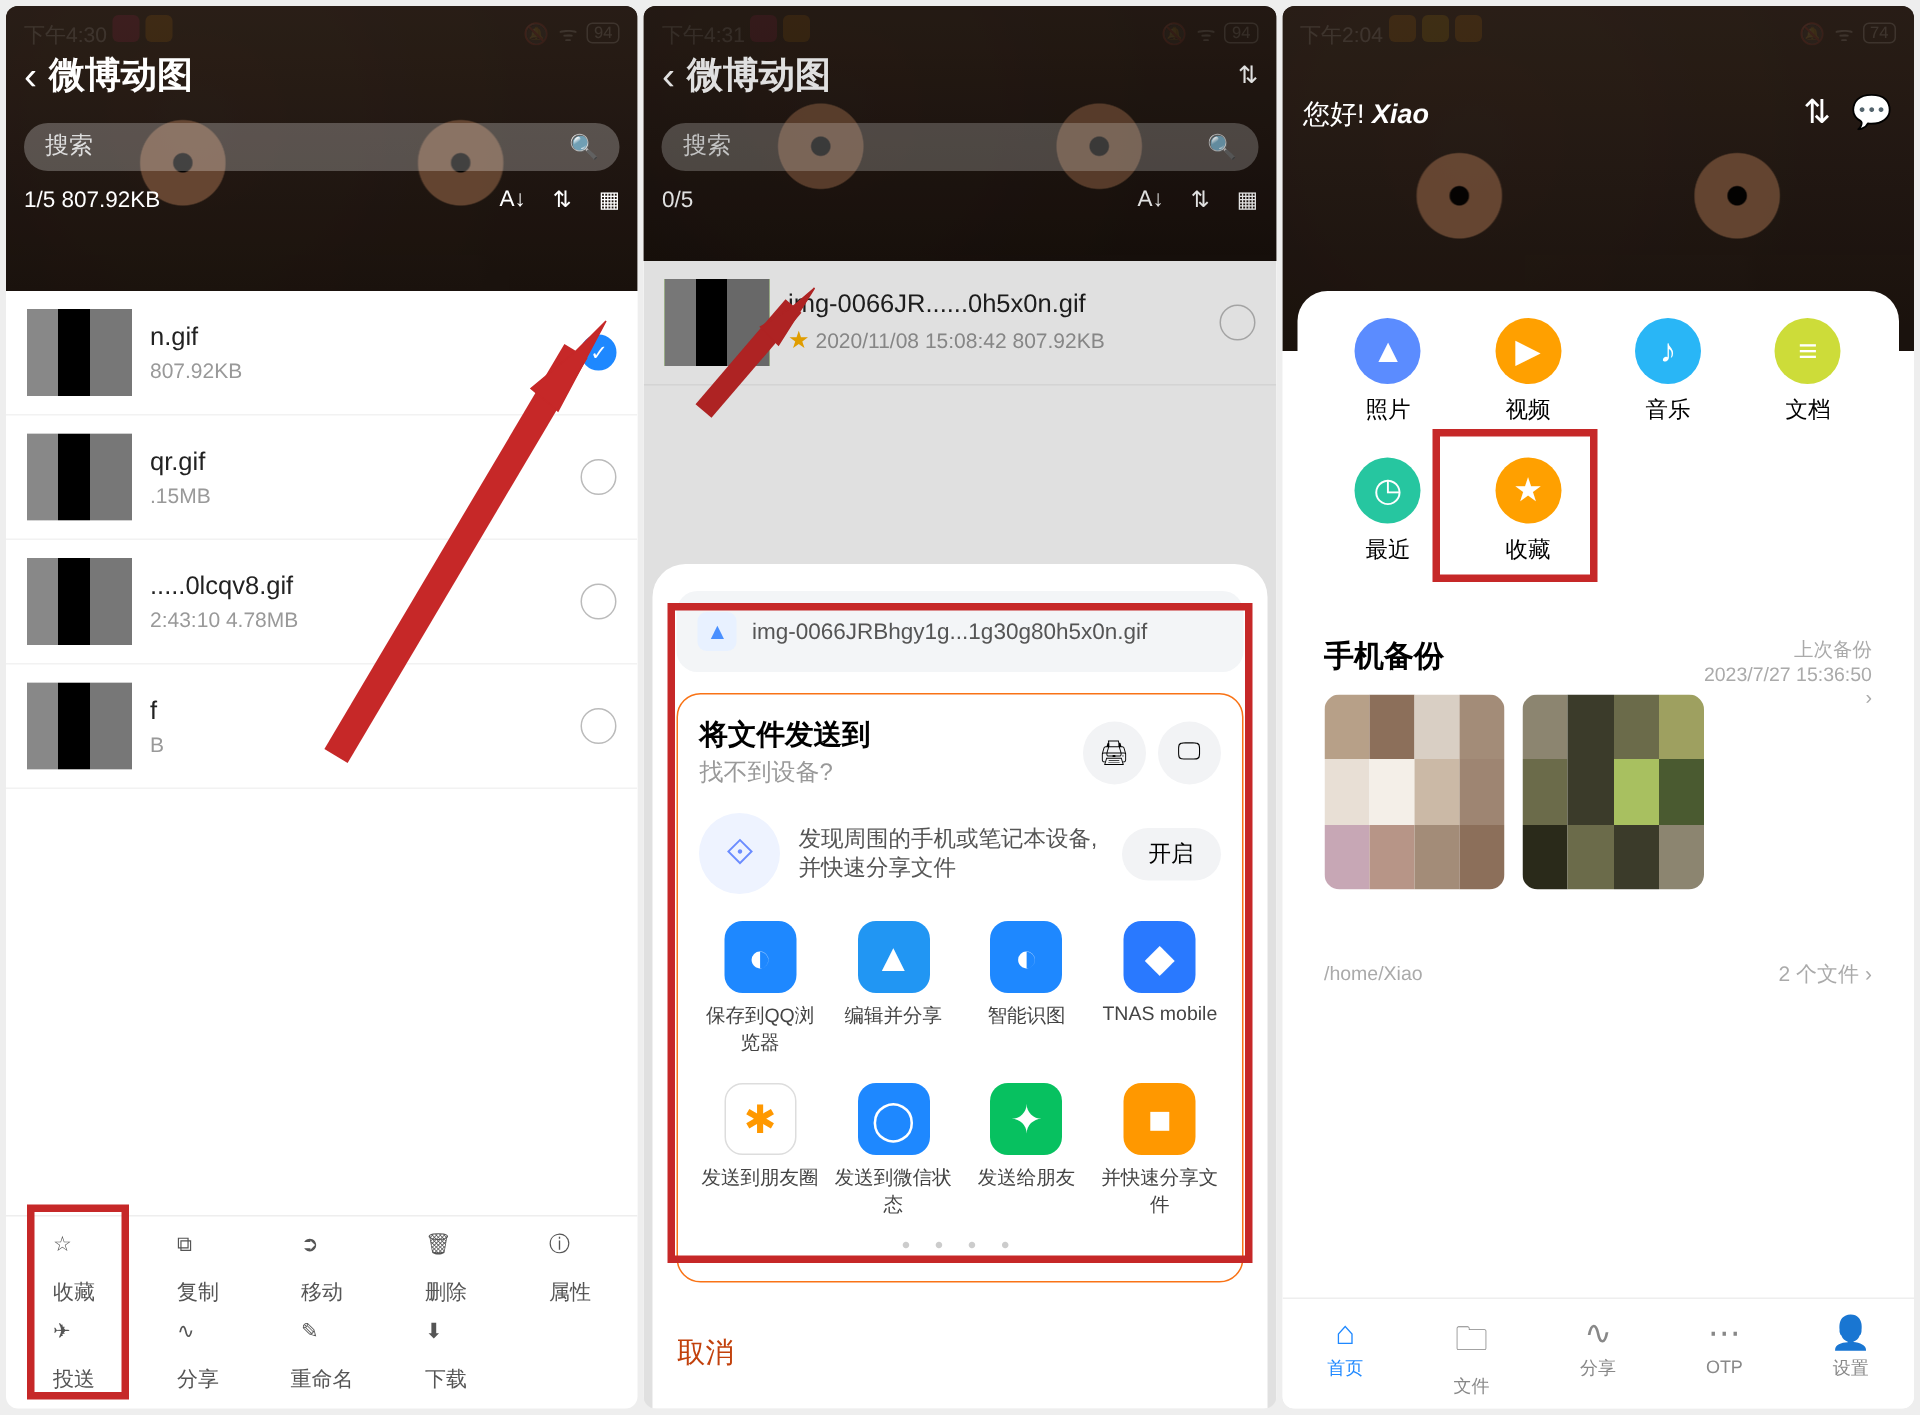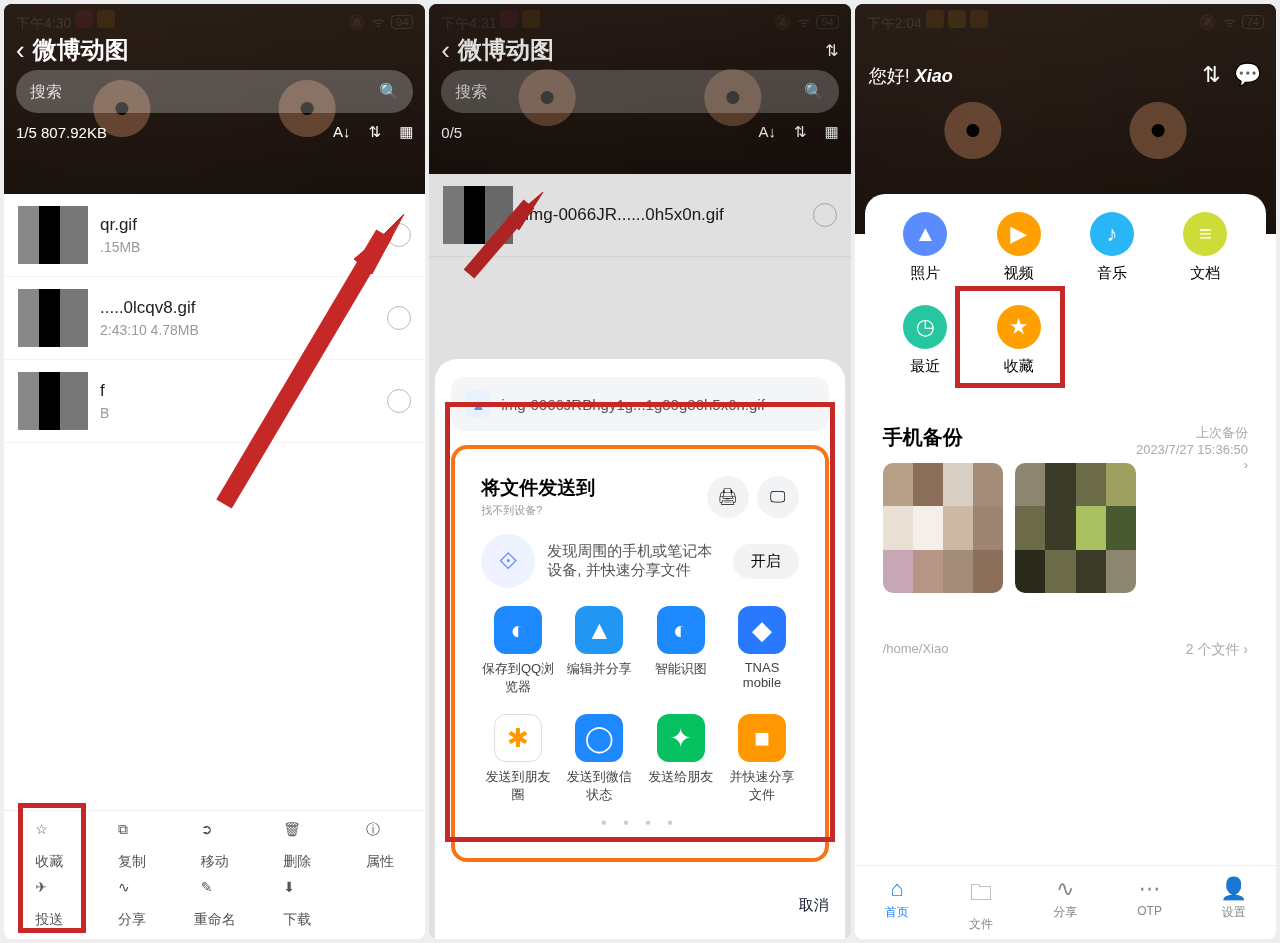--- a/index.html
+++ b/index.html
@@ -19,21 +19,21 @@
   .pugbg::before{content:"";position:absolute;inset:0;background:
     radial-gradient(circle at 28% 55%,#000 6px,transparent 7px),
     radial-gradient(circle at 72% 55%,#000 6px,transparent 7px),
     radial-gradient(circle at 28% 55%,#6b4a35 28px,transparent 29px),
     radial-gradient(circle at 72% 55%,#6b4a35 28px,transparent 29px),
     linear-gradient(#2b1f18,#1a120d);
     opacity:.9;}
   .hdr{position:absolute;left:0;right:0;top:30px;padding:0 12px;color:#fff;}
   .hdr-row{display:flex;align-items:center;gap:8px;}
   .hdr-title{font-size:24px;font-weight:600;}
-  .searchbar{margin-top:4px;background:rgba(255,255,255,.25);border-radius:24px;height:43px;display:flex;align-items:center;padding:0 14px;color:#eee;}
+  .searchbar{margin-top:16px;background:rgba(255,255,255,.25);border-radius:24px;height:32px;display:flex;align-items:center;padding:0 14px;color:#eee;}
   .searchbar input{flex:1;background:none;border:none;color:#fff;font-size:16px;outline:none;}
   .searchbar input::placeholder{color:#ddd;}
   .subbar{display:flex;justify-content:space-between;align-items:center;margin-top:10px;color:#fff;font-size:15px;}
   .subbar .icons{display:flex;gap:18px;}
 
   .list{flex:1;overflow:hidden;background:#fff;}
   .item{display:flex;align-items:center;padding:12px 14px;gap:12px;border-bottom:1px solid #f2f2f2;}
   .thumb{width:70px;height:58px;background:#ddd;position:relative;overflow:hidden;}
   .thumb::before{content:"";position:absolute;inset:0;background:
     linear-gradient(90deg,#888 30%,#000 30% 60%,#777 60%);}
@@ -53,35 +53,35 @@
   .redbox{position:absolute;border:5px solid #c62828;pointer-events:none;}
 
   .arrow{position:absolute;pointer-events:none;}
   .arrow line,.arrow polygon{stroke:#c62828;fill:#c62828;}
 
   
   .sheet-dim{position:absolute;inset:0;background:rgba(0,0,0,.12);display:flex;flex-direction:column;justify-content:flex-end;}
   .sheet{background:#fff;border-radius:22px 22px 0 0;padding:18px 16px;margin:0 6px;display:flex;flex-direction:column;gap:14px;}
   .filechip{background:#f3f5f7;border-radius:14px;padding:14px;display:flex;align-items:center;gap:10px;font-size:15px;color:#555;}
   .filechip .imgic{width:26px;height:26px;background:#e8f1ff;border-radius:6px;display:flex;align-items:center;justify-content:center;color:#4a90ff;}
-  .sendcard{border:4px solid #f97316;border-radius:16px;padding:26px;}
+  .sendcard{border:1px solid #f97316;border-radius:16px;padding:14px;}
   .sendhdr{display:flex;align-items:center;}
   .sendhdr h3{font-size:19px;font-weight:600;}
   .sendhdr .sp{flex:1;}
   .ricon{width:42px;height:42px;border-radius:50%;background:#f2f3f5;display:flex;align-items:center;justify-content:center;margin-left:8px;}
-  .sub{color:#999;font-size:11px;margin-top:2px;}
+  .sub{color:#999;font-size:16px;margin-top:2px;}
   .discover{display:flex;align-items:center;gap:12px;margin-top:16px;}
   .disc-ic{width:54px;height:54px;border-radius:50%;background:#eef3ff;color:#6b8cff;display:flex;align-items:center;justify-content:center;font-size:24px;}
   .disc-txt{flex:1;font-size:15px;color:#555;}
   .openbtn{background:#f2f3f5;border-radius:20px;padding:8px 18px;font-size:15px;}
   .appgrid{display:grid;grid-template-columns:repeat(4,1fr);gap:18px 8px;margin-top:18px;}
   .app{display:flex;flex-direction:column;align-items:center;gap:6px;font-size:13px;color:#444;text-align:center;}
   .appic{width:48px;height:48px;border-radius:12px;display:flex;align-items:center;justify-content:center;font-size:26px;color:#fff;}
   .dots{text-align:center;letter-spacing:6px;color:#ccc;margin-top:10px;}
-  .cancel{text-align:right;font-size:15px;color:#0f172a;padding:20px 0 6px;}
+  .cancel{text-align:left;font-size:19px;color:#c2410c;padding:20px 0 6px;}
 
   
   .greet{position:absolute;left:14px;top:60px;color:#fff;font-size:18px;}
   .greetname{font-weight:600;font-style:italic;}
   .hdricons{position:absolute;right:14px;top:58px;display:flex;gap:14px;color:#fff;}
   .hdricons .ic{font-size:22px;}
   .content{position:relative;margin-top:-40px;padding:0 10px;display:flex;flex-direction:column;gap:12px;flex:1;overflow:auto;}
   .card{background:#fff;border-radius:20px;padding:18px;}
   .catgrid{display:grid;grid-template-columns:repeat(4,1fr);gap:22px 8px;}
   .cat{display:flex;flex-direction:column;align-items:center;gap:8px;font-size:15px;}
@@ -134,20 +134,28 @@
           <span>A↓</span>
           <span>⇅</span>
           <span>▦</span>
         </div>
       </div>
     </div>
   </div>
 
   <div class="list">
     <div class="item">
+      <div class="thumb pix"></div>
+      <div class="meta">
+        <div class="fname">n.gif</div>
+        <div class="finfo">807.92KB</div>
+      </div>
+      <div class="radio checked"></div>
+    </div>
+    <div class="item">
       <div class="thumb"></div>
       <div class="meta">
         <div class="fname">qr.gif</div>
         <div class="finfo">.15MB</div>
       </div>
       <div class="radio"></div>
     </div>
     <div class="item">
       <div class="thumb"></div>
       <div class="meta">
@@ -248,20 +256,21 @@
             <span>▦</span>
           </div>
       </div>
     </div>
   </div>
   <div style="background:#fff;">
     <div class="item">
       <div class="thumb" style="background:#7cb342;"></div>
       <div class="meta">
         <div class="fname">img-0066JR......0h5x0n.gif</div>
+        <div class="finfo"><span class="star">★</span><span>2020/11/08 15:08:42 807.92KB</span></div>
       </div>
       <div class="radio"></div>
     </div>
   </div>
 
   <svg class="arrow" style="left:460px;top:180px;width:90px;height:110px;position:absolute;transform:translateX(-430px);">
     <line x1="10" y1="90" x2="70" y2="20" stroke-width="14"></line>
     <polygon points="70,20 48,34 60,46 84,8"></polygon>
   </svg>
 

